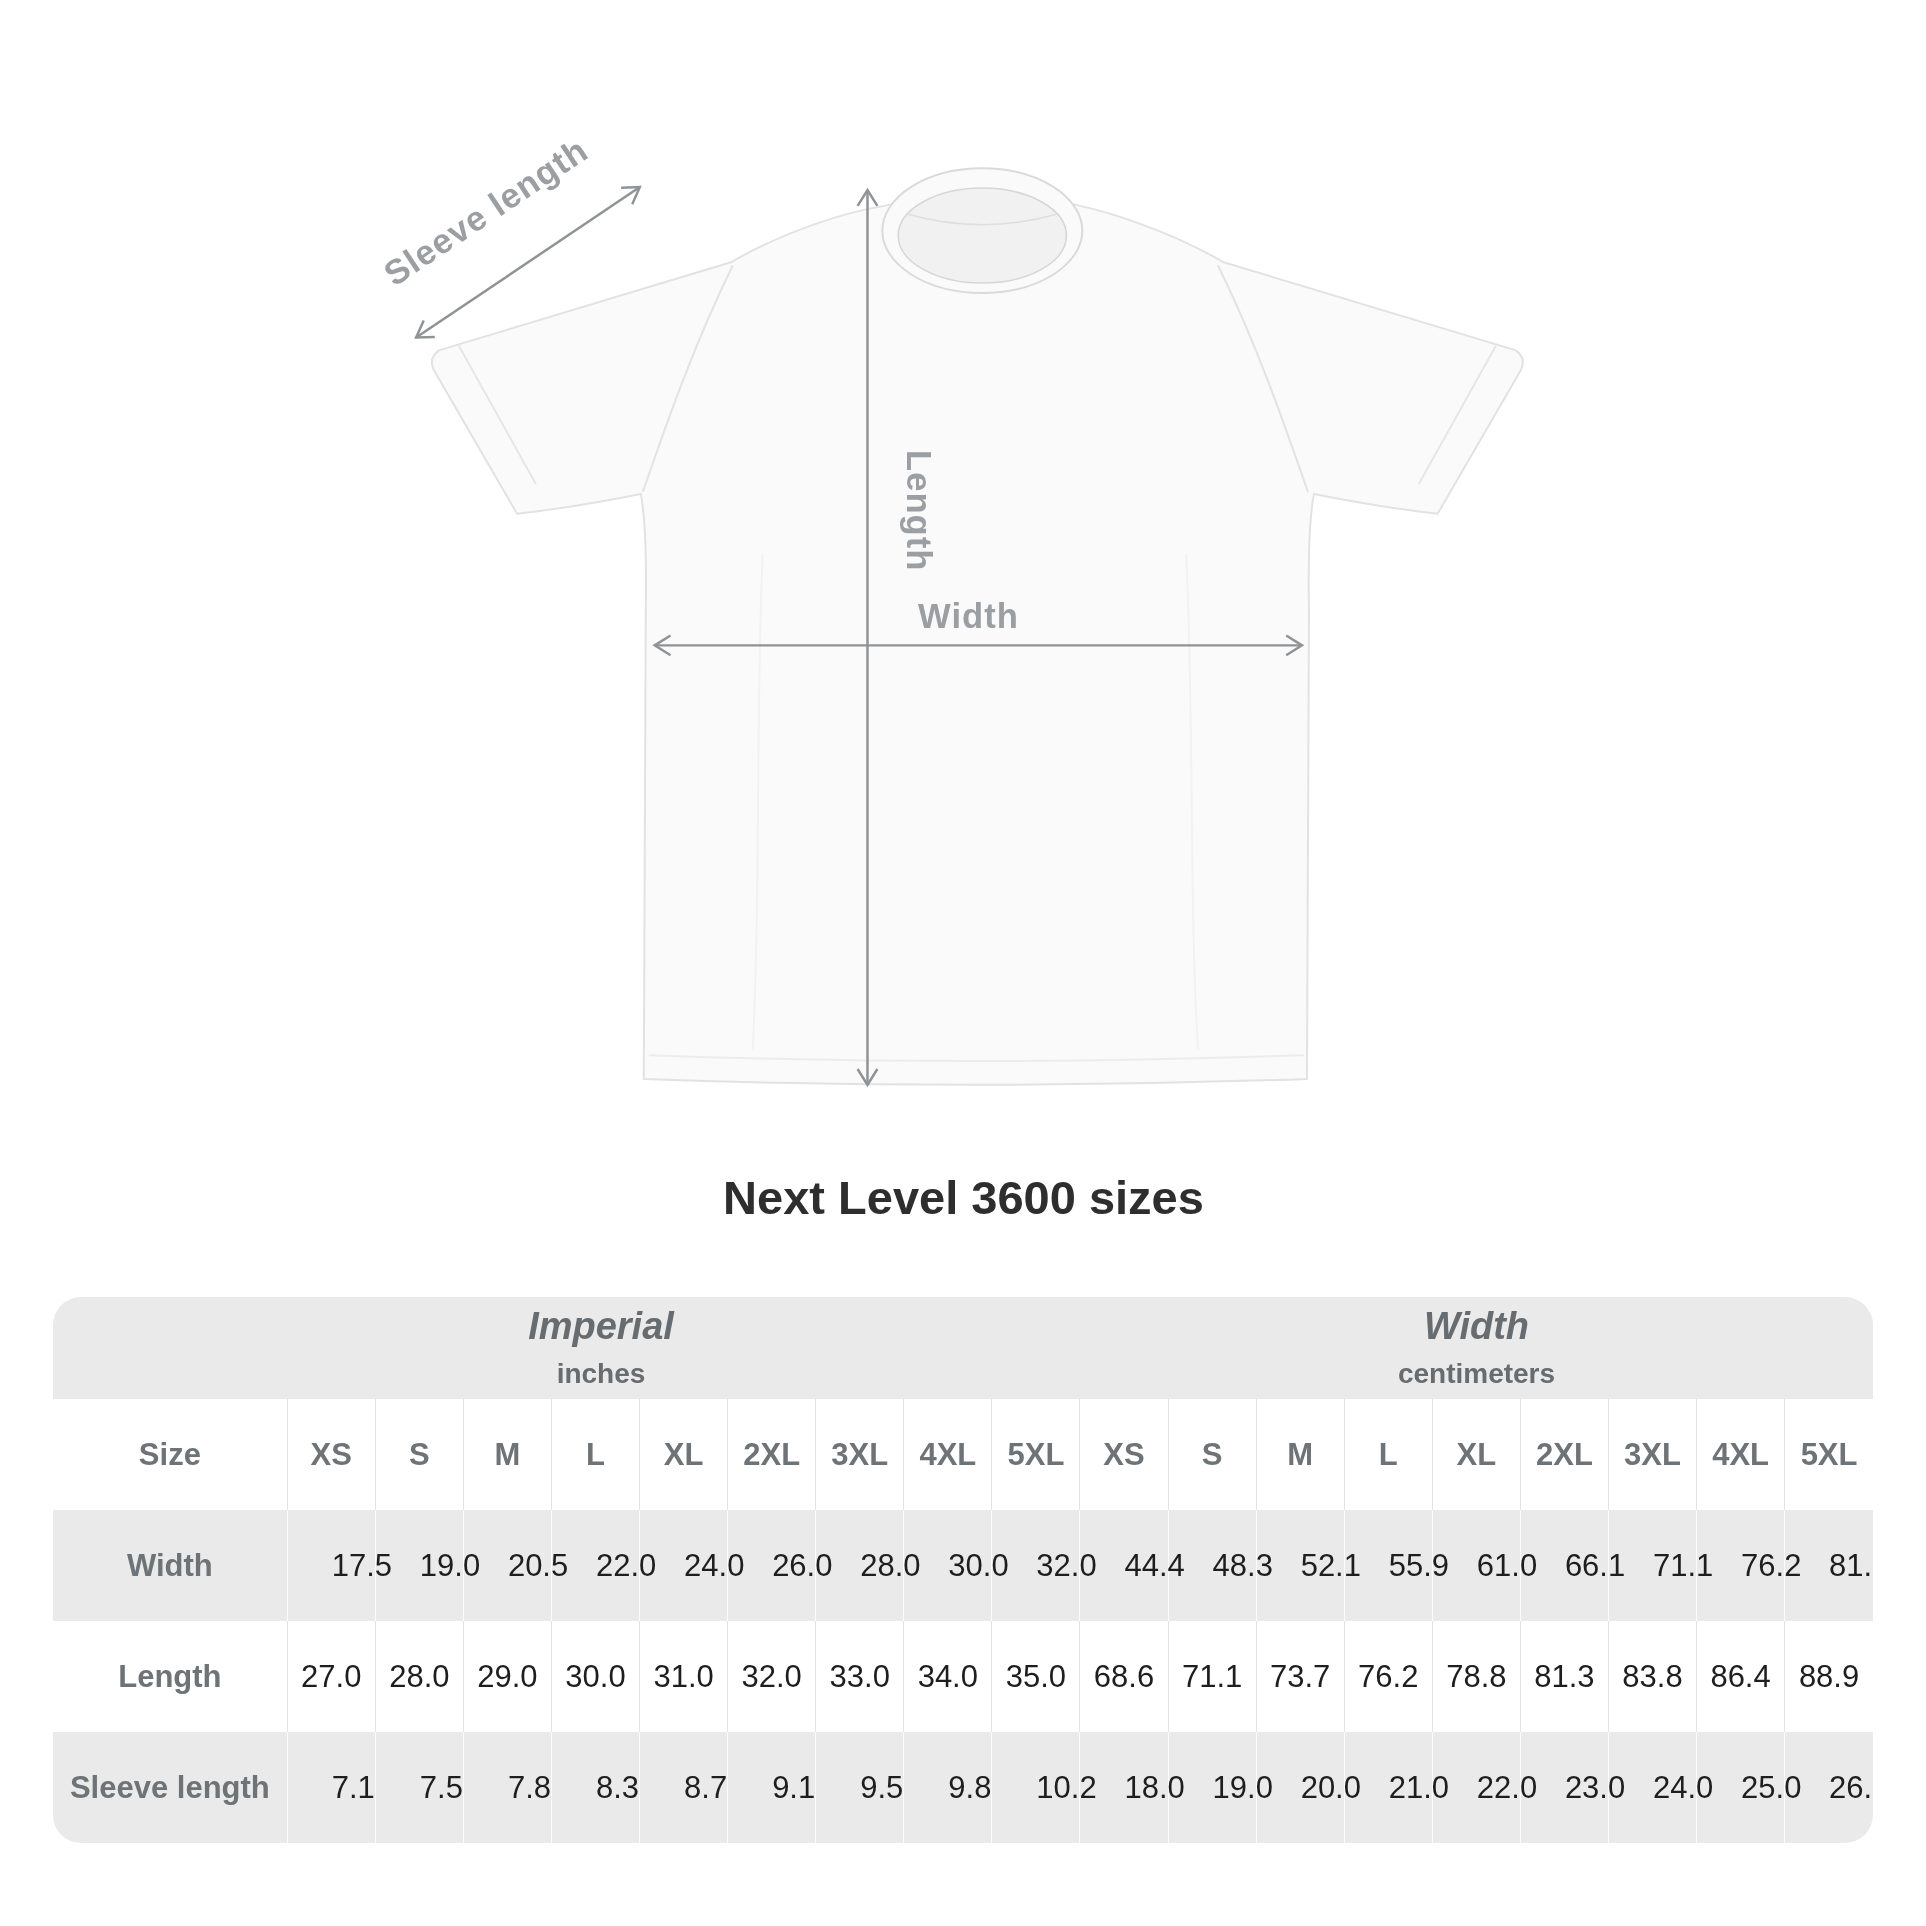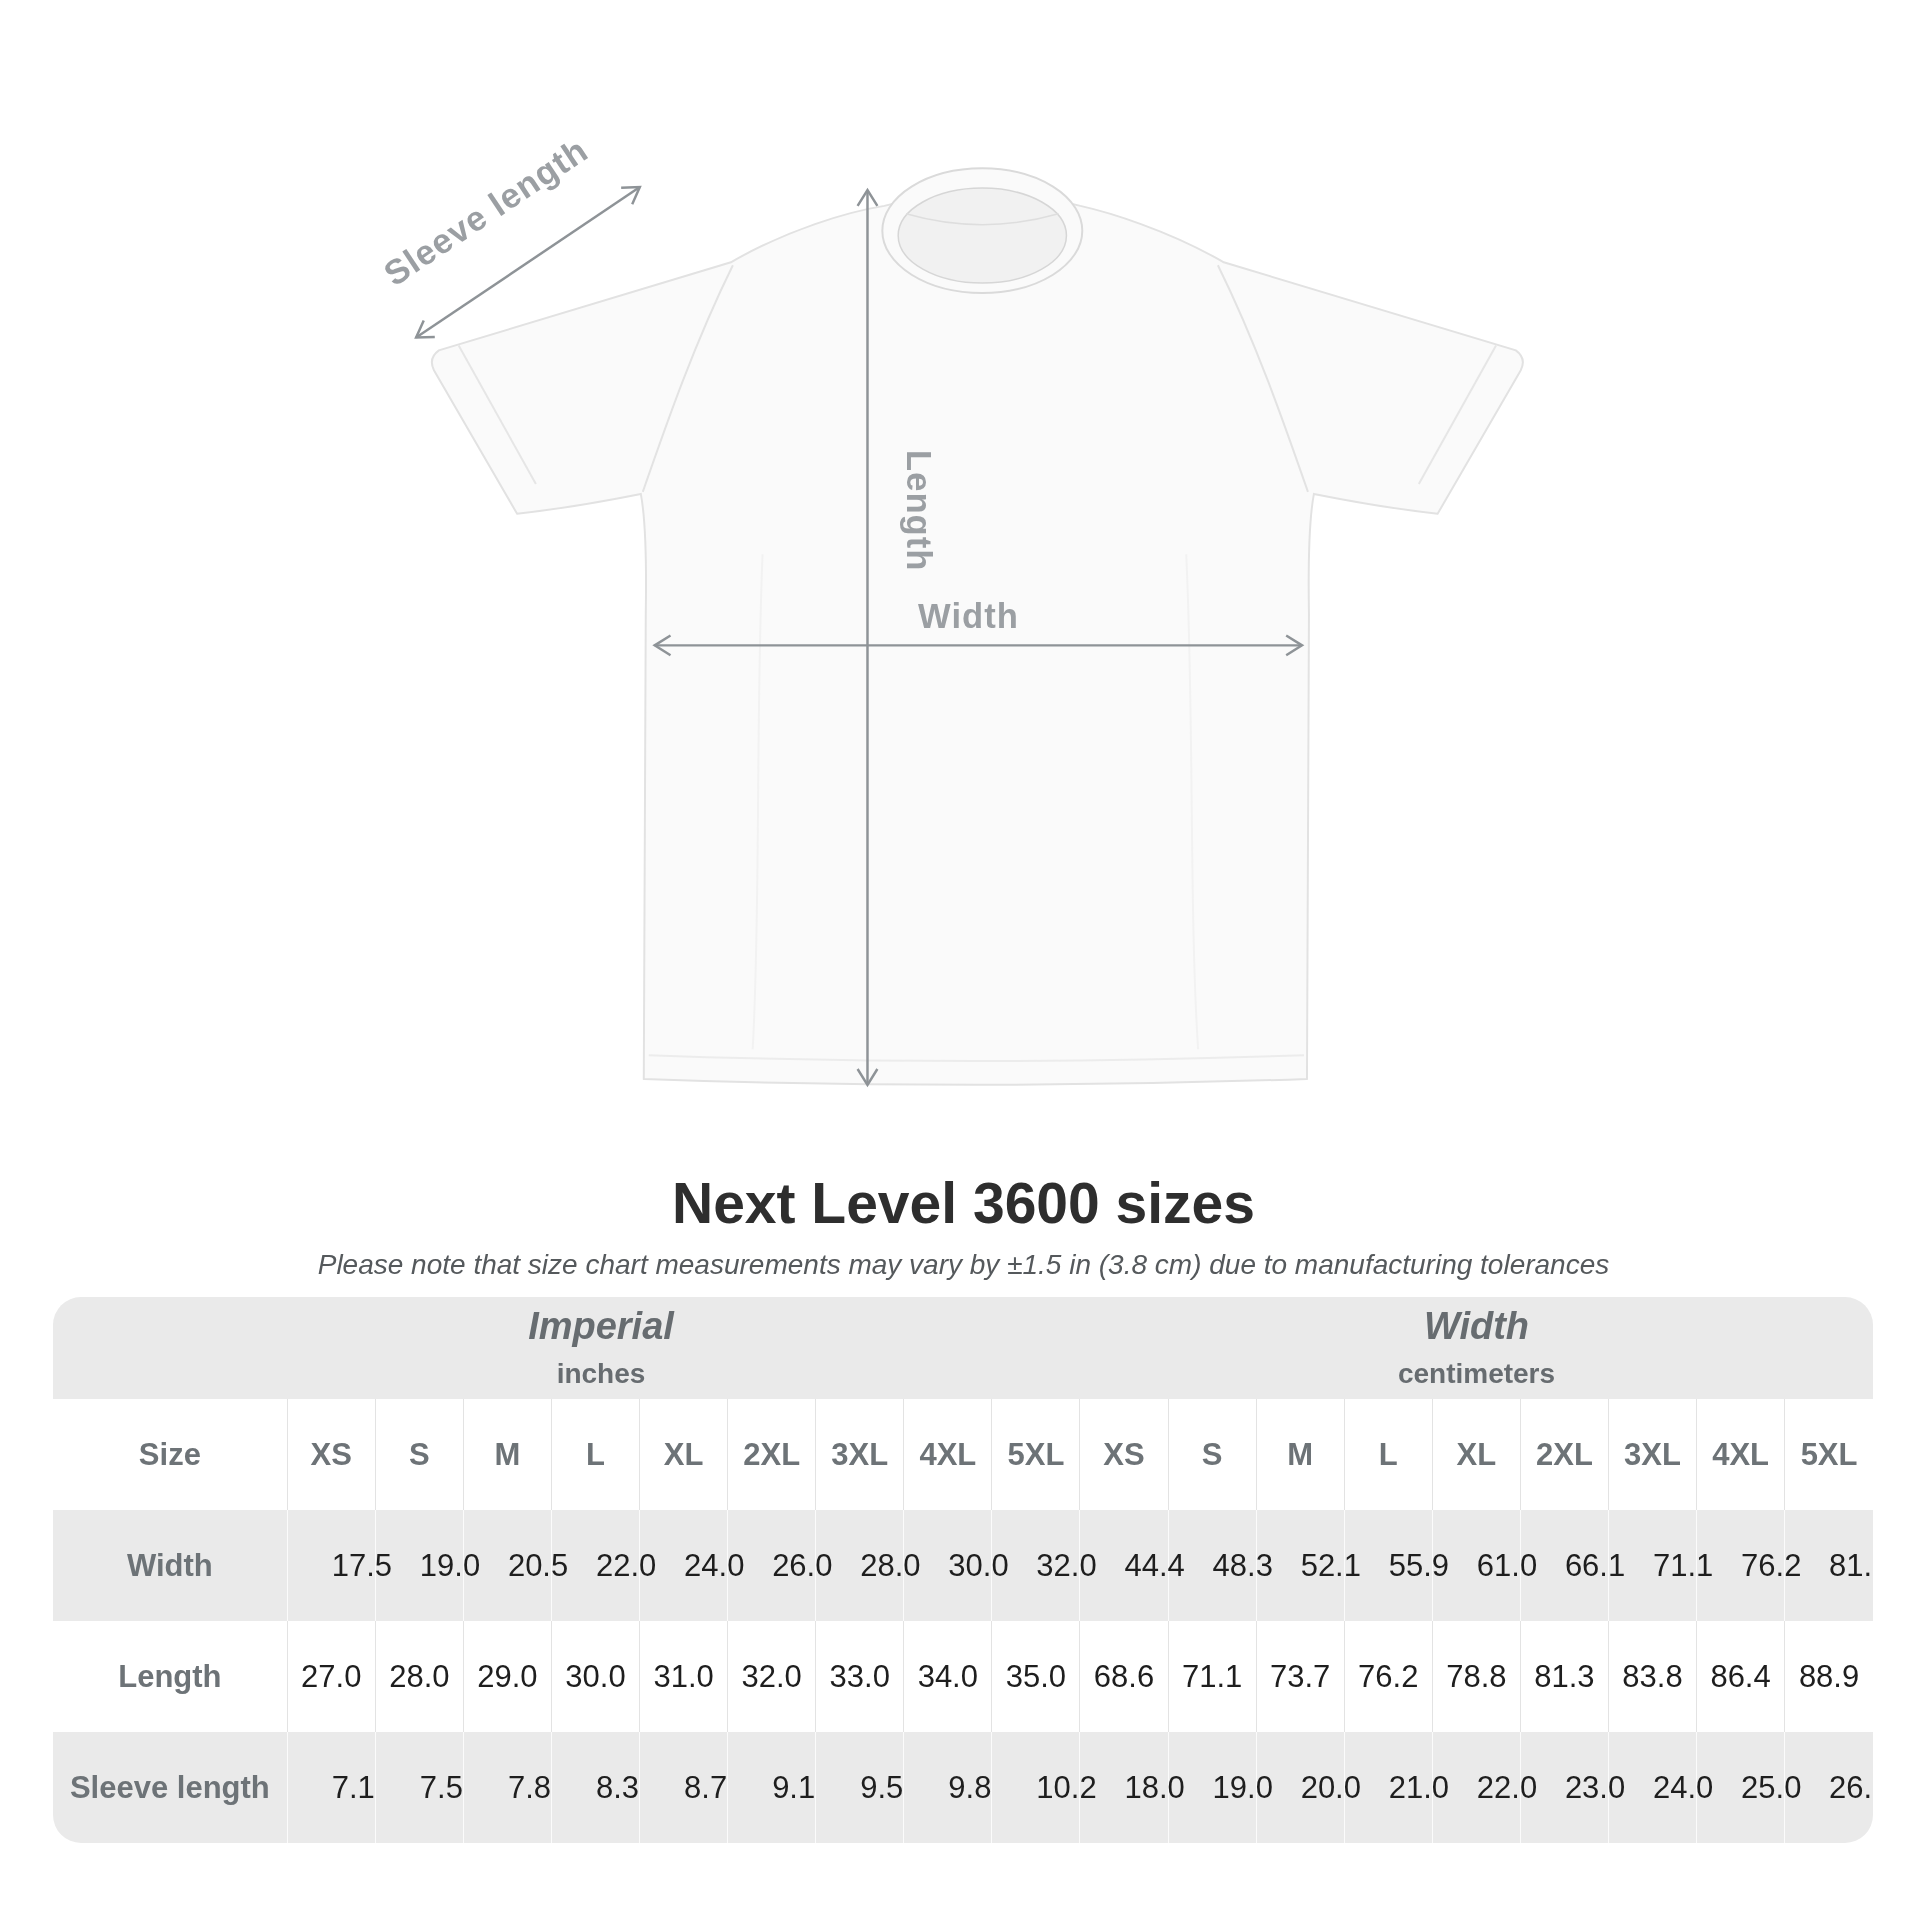--- a/index.html
+++ b/index.html
@@ -4,21 +4,21 @@
 <style>
   html,body { margin:0; padding:0; background:#ffffff; }
   body { width:1927px; height:1927px; font-family:"Liberation Sans","DejaVu Sans",sans-serif; }
   .page { position:relative; width:1927px; height:1927px; background:#ffffff; overflow:hidden; }
 
   .shirt-area { position:absolute; top:0; left:0; }
 
   .diagram-label { font-family:"Liberation Sans","DejaVu Sans",sans-serif; font-size:35px; font-weight:bold; fill:#9b9fa3; letter-spacing:1px; }
 
   .title { position:absolute; top:1170px; left:0; width:100%; text-align:center;
-           font-size:57px; font-weight:bold; color:#2e2e2e; }
+           font-size:47px; font-weight:bold; color:#2e2e2e; }
   .subtitle { position:absolute; top:1249px; left:0; width:100%; text-align:center;
               font-size:28px; font-style:italic; color:#55595c; }
 
   .table-wrap { position:absolute; top:1297px; left:53px; width:1820px;
                 border-radius:28px; overflow:hidden; }
   table.size-table { border-collapse:collapse; width:1820px; table-layout:fixed; }
   .size-table col.c-label { width:234px; }
   .size-table col.c-data  { width:88px; }
   .size-table th, .size-table td { text-align:center; vertical-align:middle; padding:0; }
 
@@ -84,21 +84,20 @@
       <line x1="420" y1="341" x2="646" y2="189" stroke="#8e9397" stroke-width="2.5" marker-start="url(#arw)" marker-end="url(#arw)"></line>
       <line x1="876" y1="192" x2="876" y2="1096" stroke="#8e9397" stroke-width="2.5" marker-start="url(#arw)" marker-end="url(#arw)"></line>
       <line x1="661" y1="652" x2="1315" y2="652" stroke="#8e9397" stroke-width="2.5" marker-start="url(#arw)" marker-end="url(#arw)"></line>
       <text class="diagram-label" transform="translate(497,224) rotate(-33.7)" text-anchor="middle">Sleeve length</text>
       <text class="diagram-label" transform="translate(916,516) rotate(90)" text-anchor="middle">Length</text>
       <text class="diagram-label" x="978" y="634" text-anchor="middle">Width</text>
     </g>
   </svg>
 
   <div class="title">Next Level 3600 sizes</div>
-  <div class="subtitle">Please note that size chart measurements may vary by ±1.5 in (3.8 cm) due to manufacturing tolerances</div>
 
   <div class="table-wrap">
     <table class="size-table">
       <colgroup>
         <col class="c-label">
         <col class="c-data">
           <col class="c-data">
           <col class="c-data">
           <col class="c-data">
           <col class="c-data">

